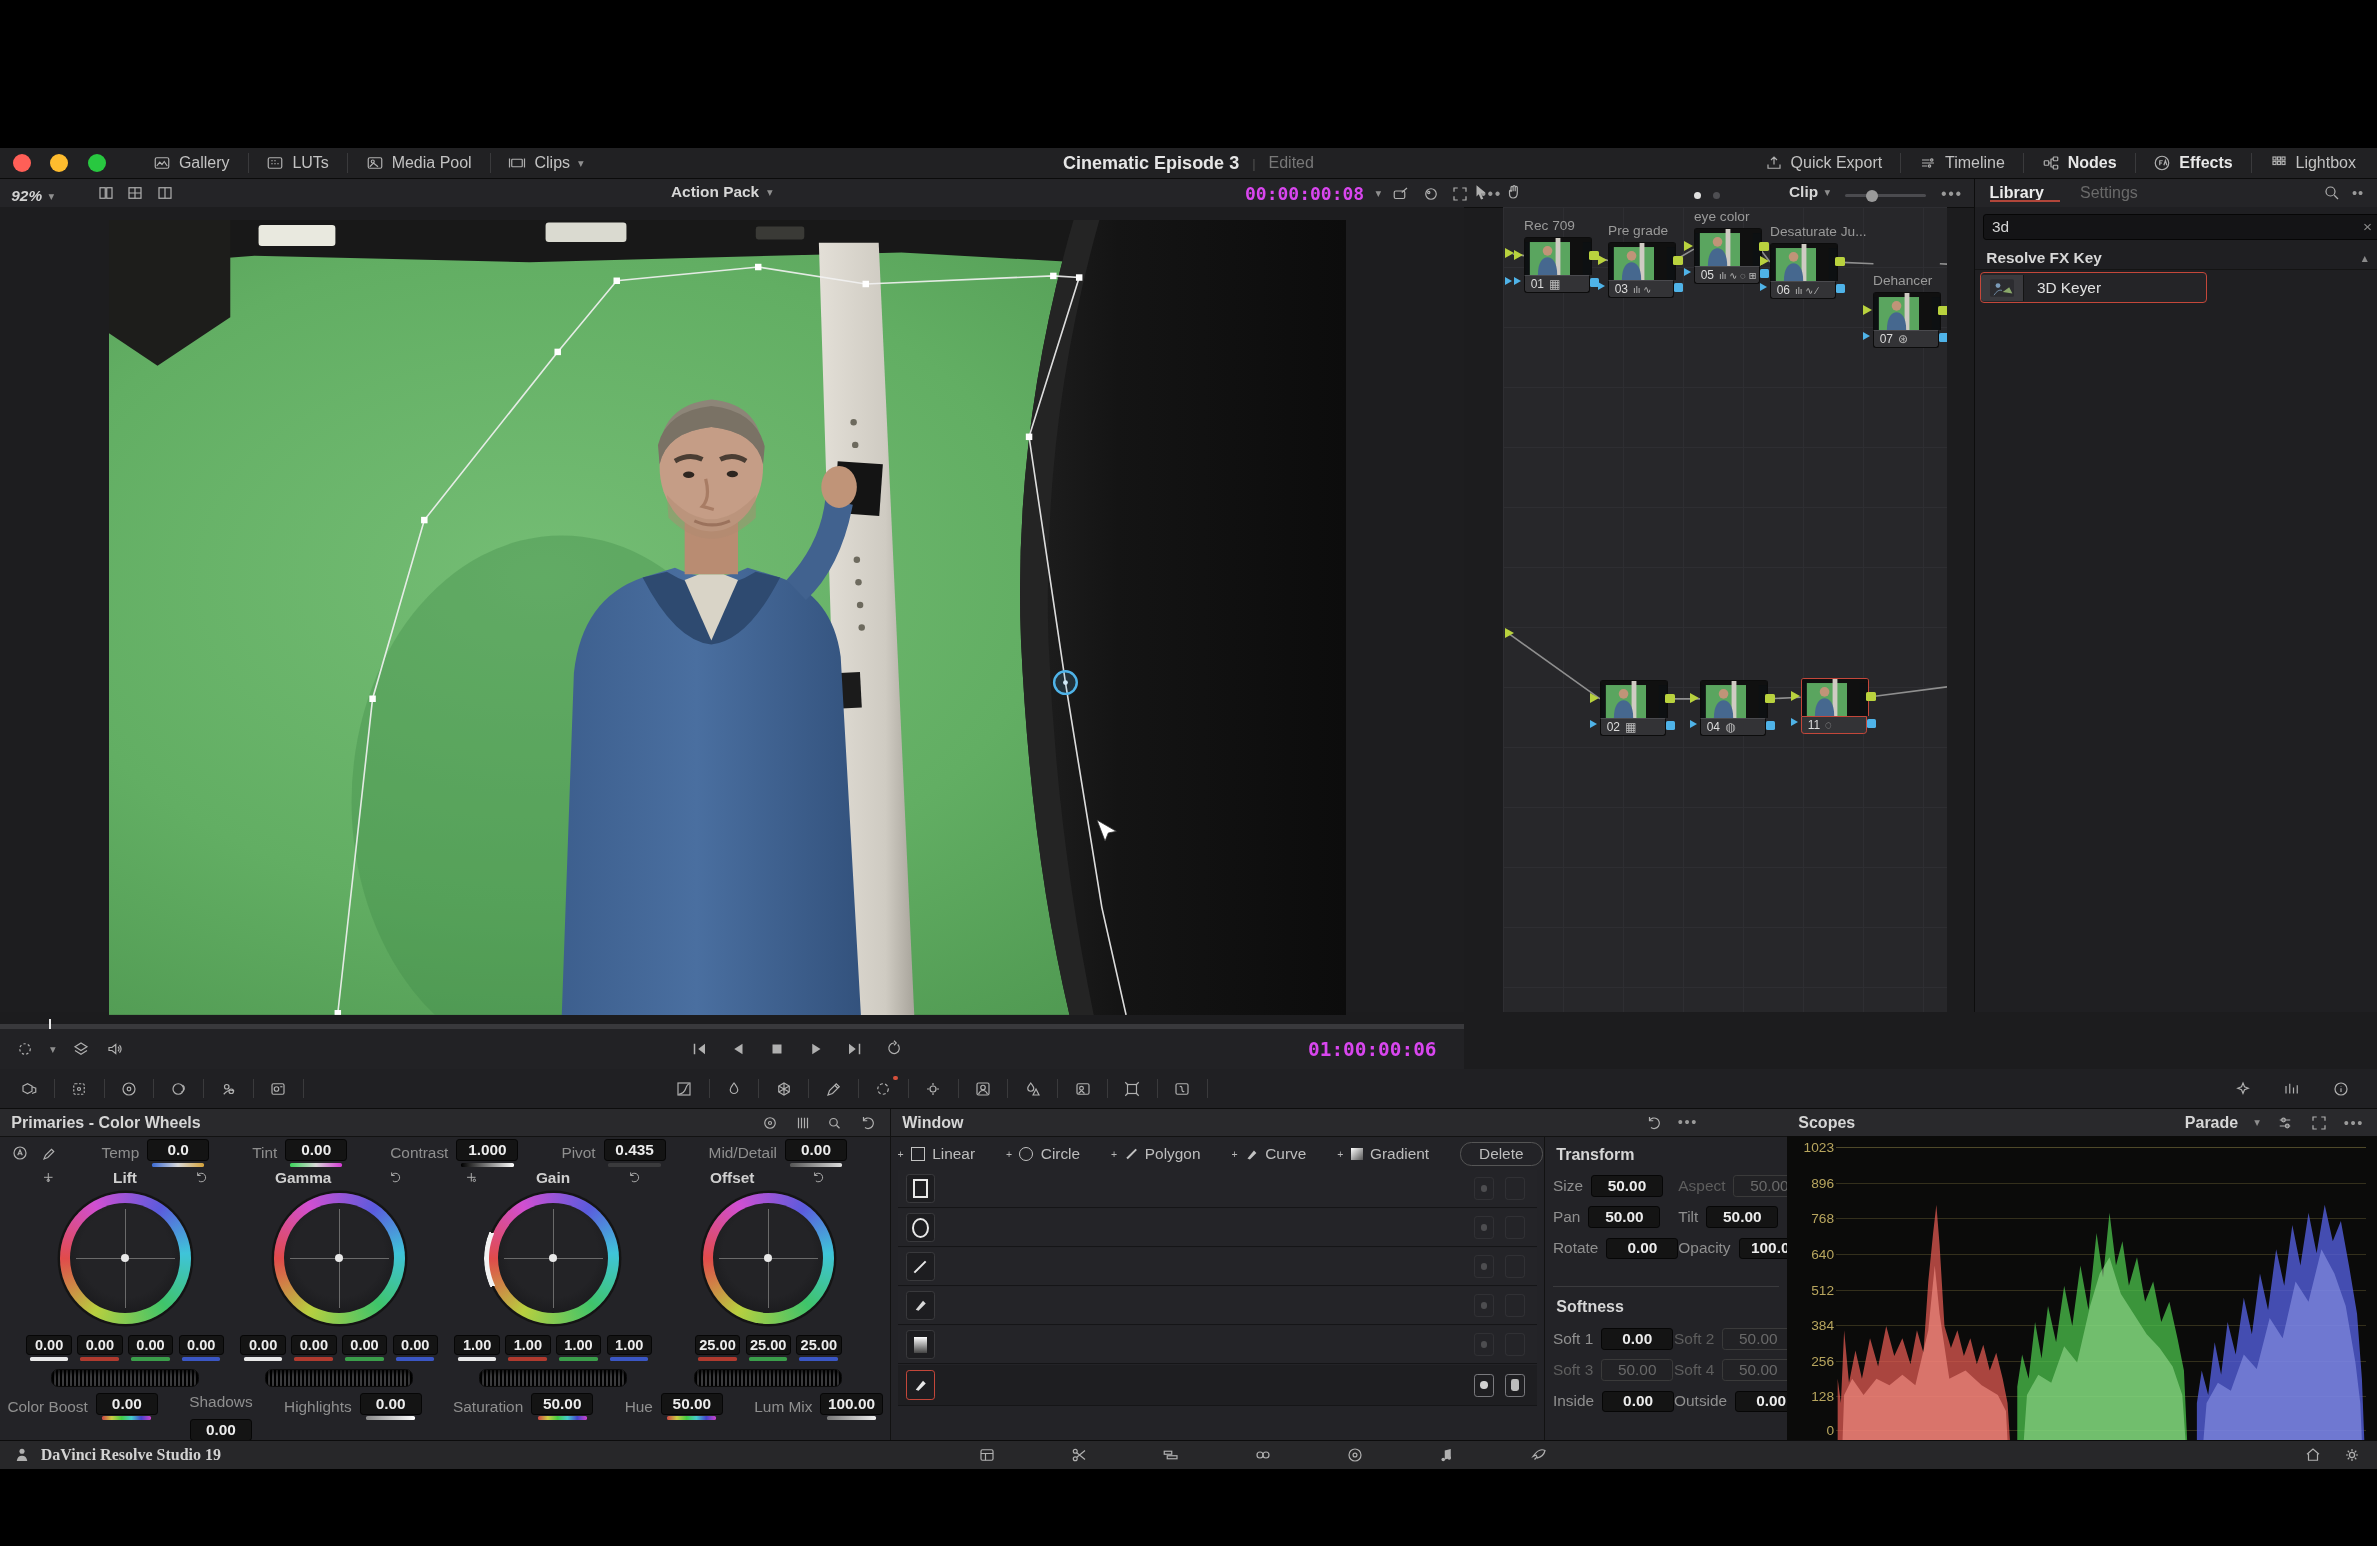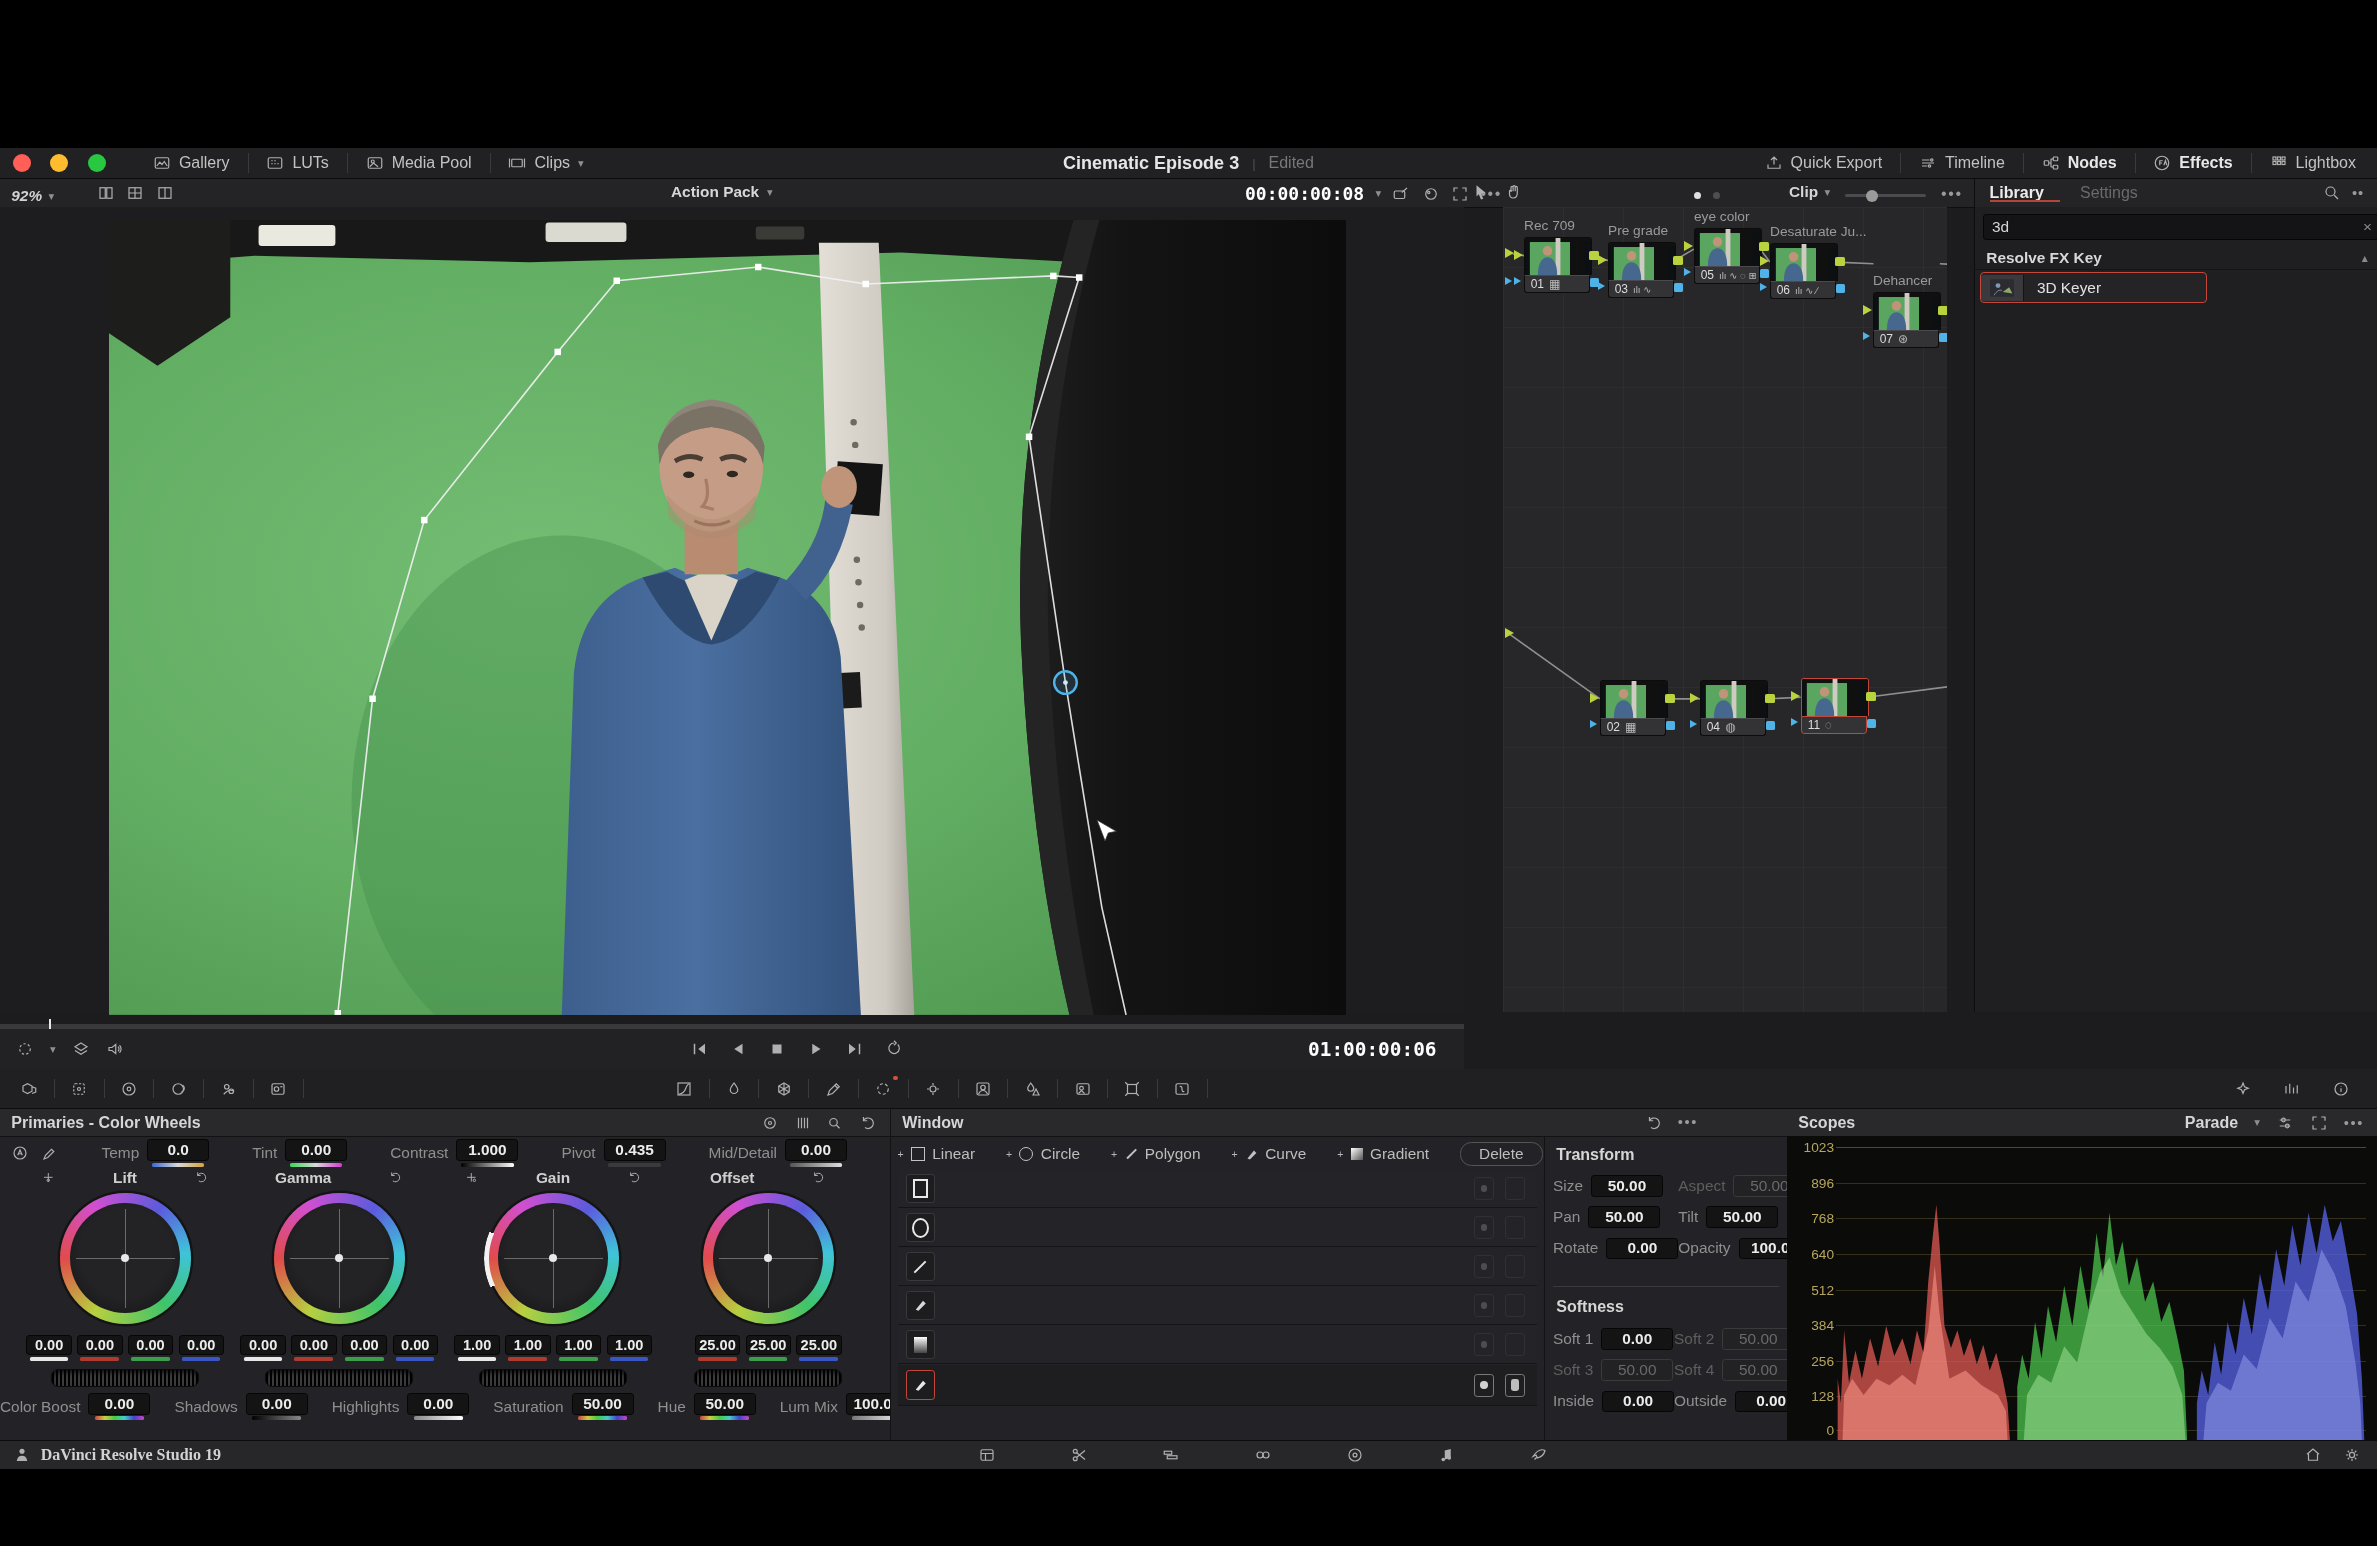--- a/index.html
+++ b/index.html
@@ -27,21 +27,21 @@
   .lbl{font-size:15.4px;color:#8f8f8f;white-space:nowrap;}
   .val{background:#141414;border:0.8px solid #060606;border-radius:3.2px;color:#ececec;
        font-weight:bold;font-size:15.4px;padding:0.8px 6.5px;min-width:47px;text-align:center;display:inline-block;}
   .dim .lbl{color:#5e5e5e;}
   .dim .val{color:#696969;background:#222225;border-color:#3a3a3a;font-weight:normal;}
 
   
   .viewer{position:absolute;left:0;top:59px;width:1464px;height:805px;background:#1d1d1f;}
   .scrub{position:absolute;left:0;top:876px;width:1464px;height:4.9px;background:#39393c;}
   .transport{position:absolute;left:0;top:881px;width:1464px;height:40px;background:#222225;border-bottom:0.8px solid #0e0e0e;display:flex;align-items:center;}
-  .tc{font-family:"DejaVu Sans Mono",monospace;font-weight:bold;color:#ffffff;font-size:19.4px;}
+  .tc{font-family:"DejaVu Sans Mono",monospace;font-weight:bold;color:#d946ef;font-size:19.4px;}
 
   
   .palettebar{position:absolute;left:0;top:921px;width:2377px;height:39px;background:#202023;border-bottom:0.8px solid #0d0d0d;display:flex;align-items:center;}
   .pgrp{display:flex;align-items:center;height:100%;}
   .pico{width:49px;display:flex;justify-content:center;align-items:center;height:100%;position:relative;}
 
   
   .panel{position:absolute;top:961px;height:332px;background:#232327;}
   .phead{position:absolute;left:0;top:0;width:100%;height:27px;background:#29292c;border-bottom:0.8px solid #121212;display:flex;align-items:center;}
   .ptitle{font-size:16px;font-weight:bold;color:#d6d6d6;padding-left:11.3px;}
@@ -936,21 +936,21 @@
       </div>
       <div class="dial"></div>
     </div>
 
     <div class="abs" style="left:0;top:284px;width:100%;display:flex;justify-content:space-evenly;align-items:flex-start;gap:24px;">
       <div style="display:flex;gap:8px;align-items:center;">
         <span class="lbl">Color Boost</span>
         <div><span class="val">0.00</span>
         <div class="under" style="background:linear-gradient(90deg,#c44,#cc4,#4c4,#4cc,#44c,#c4c);margin:1.6px 6.5px 0;"></div></div>
       </div>
-      <div style="display:flex;gap:8px;align-items:center;">
+      <div style="display:flex;gap:8px;align-items:center;flex-direction:column;">
         <span class="lbl">Shadows</span>
         <div><span class="val">0.00</span>
         <div class="under" style="background:linear-gradient(90deg,#000,#888);margin:1.6px 6.5px 0;"></div></div>
       </div>
       <div style="display:flex;gap:8px;align-items:center;">
         <span class="lbl">Highlights</span>
         <div><span class="val">0.00</span>
         <div class="under" style="background:linear-gradient(90deg,#888,#fff);margin:1.6px 6.5px 0;"></div></div>
       </div>
       <div style="display:flex;gap:8px;align-items:center;">

